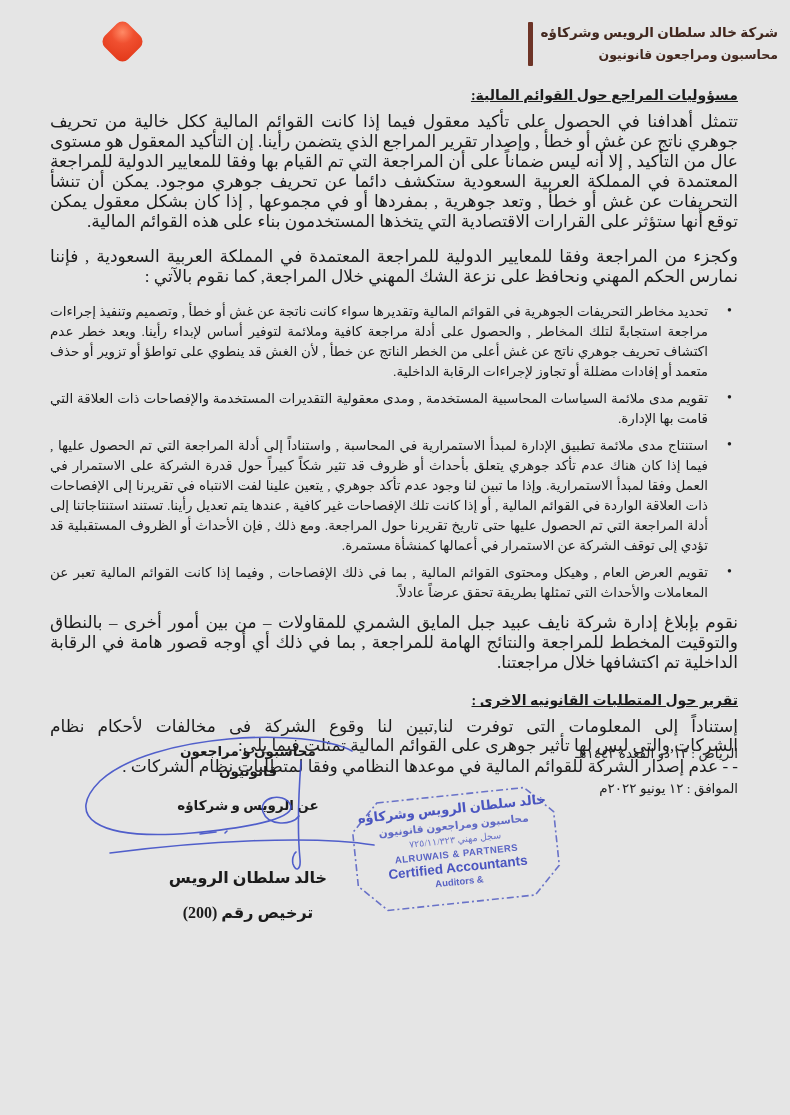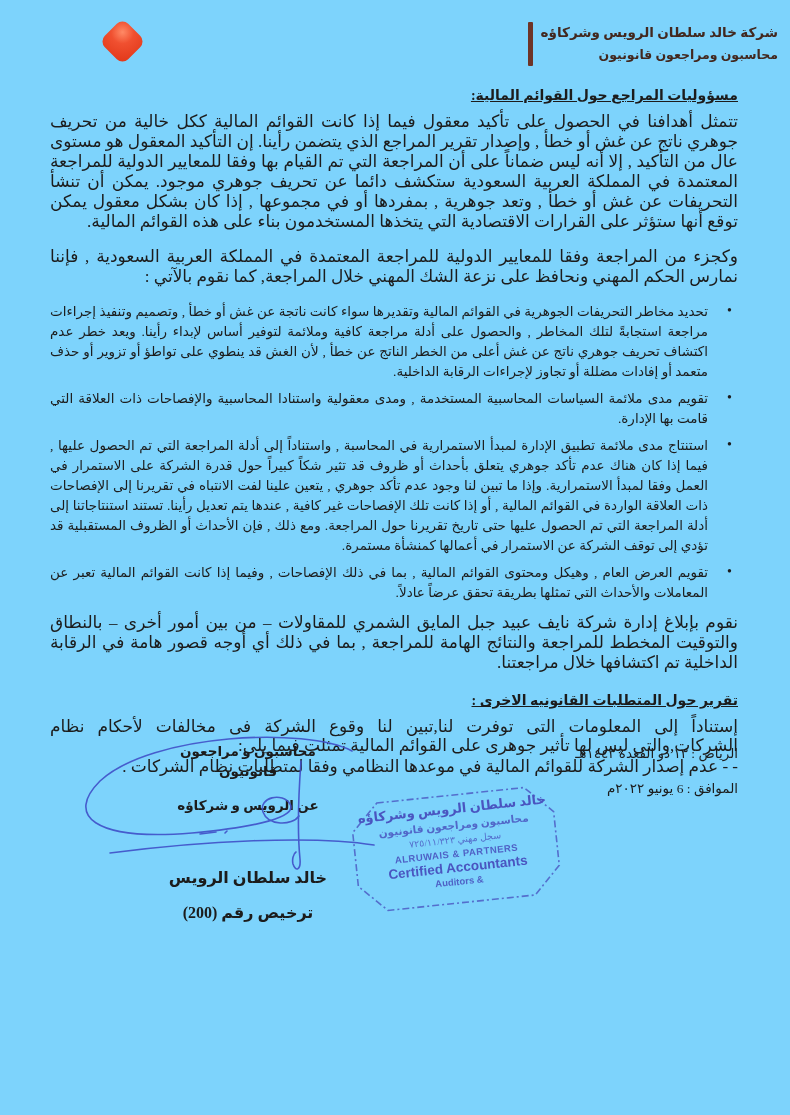--- a/index.html
+++ b/index.html
@@ -1,20 +1,20 @@
 <!DOCTYPE html>
 <html lang="ar" dir="rtl"><head>
 <meta charset="utf-8">
 <style>
   html,body{margin:0;padding:0;background:#9a9a9a;}
   .page{
     position:relative;
     width:790px;height:1115px;
     margin:0 auto;
-    background:#7dd3fc;
+    background:#e5e5e5;
     font-family:"Liberation Serif","DejaVu Sans",serif;
     color:#1c1c1c;
     direction:rtl;
     overflow:hidden;
   }
   
   .header{position:absolute;top:22px;right:12px;display:flex;align-items:stretch;gap:8px;}
   .header-text{text-align:right;color:#42281f;font-weight:bold;}
   .header-line1{font-size:13.5px;line-height:22px;}
   .header-line2{font-size:12.5px;line-height:22px;letter-spacing:1px;}
@@ -76,35 +76,35 @@
     <div class="header-bar"></div>
   </div>
 
   <div class="doc-body">
     <h2 class="sec-title">مسؤوليات المراجع حول القوائم المالية:</h2>
     <p>تتمثل أهدافنا في الحصول على تأكيد معقول فيما إذا كانت القوائم المالية ككل خالية من تحريف جوهري ناتج عن غش أو خطأ , وإصدار تقرير المراجع الذي يتضمن رأينا. إن التأكيد المعقول هو مستوى عال من التأكيد , إلا أنه ليس ضماناً على أن المراجعة التي تم القيام بها وفقا للمعايير الدولية للمراجعة المعتمدة في المملكة العربية السعودية ستكشف دائما عن تحريف جوهري موجود. يمكن أن تنشأ التحريفات عن غش أو خطأ , وتعد جوهرية , بمفردها أو في مجموعها , إذا كان بشكل معقول يمكن توقع أنها ستؤثر على القرارات الاقتصادية التي يتخذها المستخدمون بناء على هذه القوائم المالية.</p>
     <p>وكجزء من المراجعة وفقا للمعايير الدولية للمراجعة المعتمدة في المملكة العربية السعودية , فإننا نمارس الحكم المهني ونحافظ على نزعة الشك المهني خلال المراجعة, كما نقوم بالآتي :</p>
 
     <ul class="bullets">
       <li>تحديد مخاطر التحريفات الجوهرية في القوائم المالية وتقديرها سواء كانت ناتجة عن غش أو خطأ , وتصميم وتنفيذ إجراءات مراجعة استجابةً لتلك المخاطر , والحصول على أدلة مراجعة كافية وملائمة لتوفير أساس لإبداء رأينا. ويعد خطر عدم اكتشاف تحريف جوهري ناتج عن غش أعلى من الخطر الناتج عن خطأ , لأن الغش قد ينطوي على تواطؤ أو تزوير أو حذف متعمد أو إفادات مضللة أو تجاوز لإجراءات الرقابة الداخلية.</li>
-      <li>تقويم مدى ملائمة السياسات المحاسبية المستخدمة , ومدى معقولية واستنادا المحاسبية والإفصاحات ذات العلاقة التي قامت بها الإدارة.</li>
+      <li>تقويم مدى ملائمة السياسات المحاسبية المستخدمة , ومدى معقولية التقديرات المستخدمة والإفصاحات ذات العلاقة التي قامت بها الإدارة.</li>
       <li>استنتاج مدى ملائمة تطبيق الإدارة لمبدأ الاستمرارية في المحاسبة , واستناداً إلى أدلة المراجعة التي تم الحصول عليها , فيما إذا كان هناك عدم تأكد جوهري يتعلق بأحداث أو ظروف قد تثير شكاً كبيراً حول قدرة الشركة على الاستمرار في العمل وفقا لمبدأ الاستمرارية. وإذا ما تبين لنا وجود عدم تأكد جوهري , يتعين علينا لفت الانتباه في تقريرنا إلى الإفصاحات ذات العلاقة الواردة في القوائم المالية , أو إذا كانت تلك الإفصاحات غير كافية , عندها يتم تعديل رأينا. تستند استنتاجاتنا إلى أدلة المراجعة التي تم الحصول عليها حتى تاريخ تقريرنا حول المراجعة. ومع ذلك , فإن الأحداث أو الظروف المستقبلية قد تؤدي إلى توقف الشركة عن الاستمرار في أعمالها كمنشأة مستمرة.</li>
       <li>تقويم العرض العام , وهيكل ومحتوى القوائم المالية , بما في ذلك الإفصاحات , وفيما إذا كانت القوائم المالية تعبر عن المعاملات والأحداث التي تمثلها بطريقة تحقق عرضاً عادلاً.</li>
     </ul>
 
     <p>نقوم بإبلاغ إدارة شركة نايف عبيد جبل المايق الشمري للمقاولات – من بين أمور أخرى – بالنطاق والتوقيت المخطط للمراجعة والنتائج الهامة للمراجعة , بما في ذلك أي أوجه قصور هامة في الرقابة الداخلية تم اكتشافها خلال مراجعتنا.</p>
 
     <h2 class="sec-title sec2-title">تقرير حول المتطلبات القانونيه الاخرى :</h2>
     <p class="tight">إستناداً إلى المعلومات التى توفرت لنا,تبين لنا وقوع الشركة فى مخالفات لأحكام نظام الشركات,والتى ليس لها تأثير جوهرى على القوائم المالية تمثلت فيما يلى:</p>
     <p class="tight">- - عدم إصدار الشركة للقوائم المالية في موعدها النظامي وفقا لمتطلبات نظام الشركات .</p>
   </div>
 
   <div class="dates">
     <div class="date-line">الرياض : ١٣ ذو القعدة ١٤٤٣هـ</div>
-    <div class="date-line">الموافق : 6 يونيو ٢٠٢٢م</div>
+    <div class="date-line">الموافق : ١٢ يونيو ٢٠٢٢م</div>
   </div>
 
   <div class="firm">
     <div>محاسبون و مراجعون قانونيون</div>
     <div>عن الرويس و شركاؤه</div>
   </div>
 
   <svg class="signature-svg" width="330" height="150" viewBox="0 0 330 150">
     <g fill="none" stroke="#4050c8" stroke-width="1.6" stroke-linecap="round" opacity="0.9">
       <path d="M 300 18 C 255 -6 100 0 48 48 C 14 82 40 108 140 100 C 205 94 246 84 238 71 C 231 59 206 64 211 79 C 216 93 240 93 247 83"></path>

